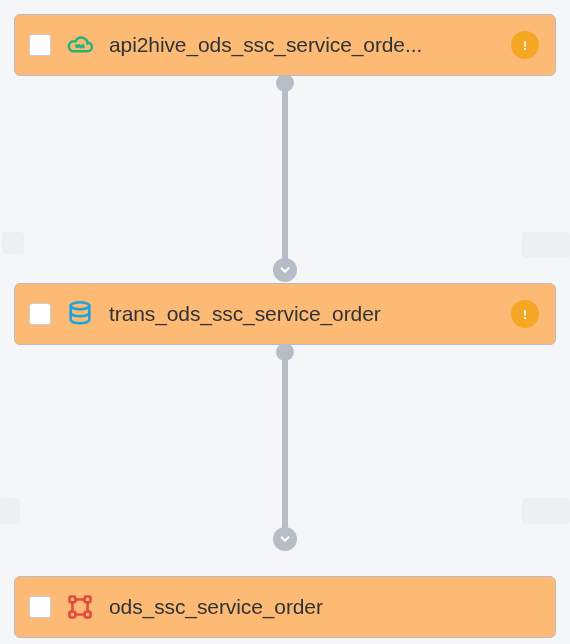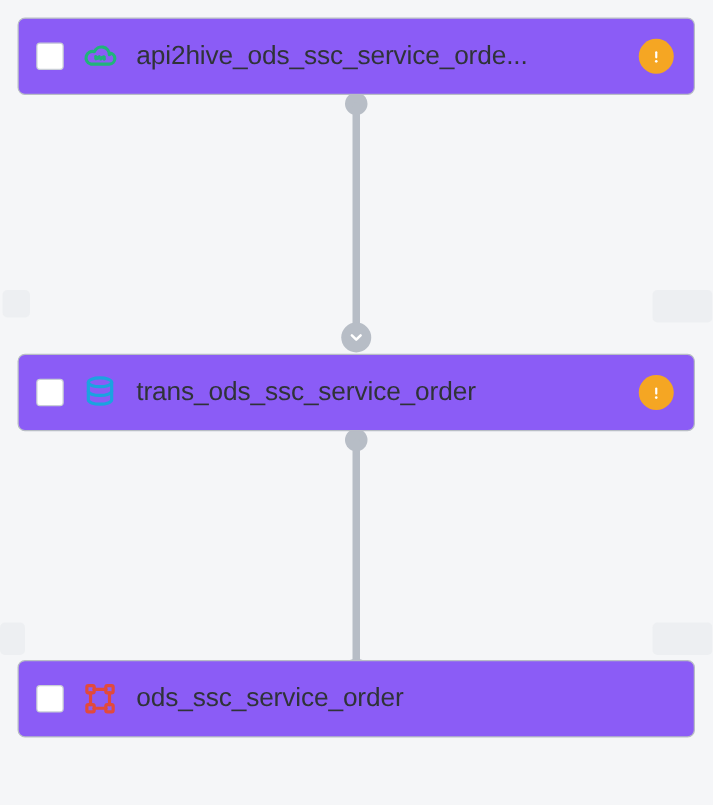--- a/index.html
+++ b/index.html
@@ -47,21 +47,21 @@
     align-items: center;
     justify-content: center;
   }
   .connector-arrow svg { display: block; }
 
   .node {
     position: absolute;
     left: 14px;
     right: 14px;
     height: 62px;
-    background: #8b5cf6;
+    background: #fdba74;
     border: 1px solid #b8bdc5;
     border-radius: 6px;
     display: flex;
     align-items: center;
     padding: 0 16px 0 14px;
     gap: 14px;
   }
   .checkbox {
     width: 22px;
     height: 22px;
@@ -166,21 +166,21 @@
     </div>
     <div class="node-label">trans_ods_ssc_service_order</div>
     <div class="status-badge" style="background: rgb(245, 166, 35);">
       <svg width="14" height="14" viewBox="0 0 24 24" fill="#ffffff">
         <rect x="10.5" y="5" width="3" height="10" rx="1.5"></rect>
         <circle cx="12" cy="19" r="1.8"></circle>
       </svg>
     </div>
   </div>
 
-  <div class="node" style="top:528px;justify-content:space-between;">
+  <div class="node" style="top:576px;justify-content:space-between;">
     <div class="checkbox"></div>
     <div class="icon-slot">
       <svg width="28" height="28" viewBox="0 0 24 24" fill="none" stroke-width="2.2" stroke-linecap="round" stroke-linejoin="round" stroke="#e24a3b">
         <rect x="3" y="3" width="5" height="5" rx="1"></rect>
         <rect x="16" y="3" width="5" height="5" rx="1"></rect>
         <rect x="3" y="16" width="5" height="5" rx="1"></rect>
         <rect x="16" y="16" width="5" height="5" rx="1"></rect>
         <path d="M8 5.5h8"></path>
         <path d="M8 18.5h8"></path>
         <path d="M5.5 8v8"></path>

